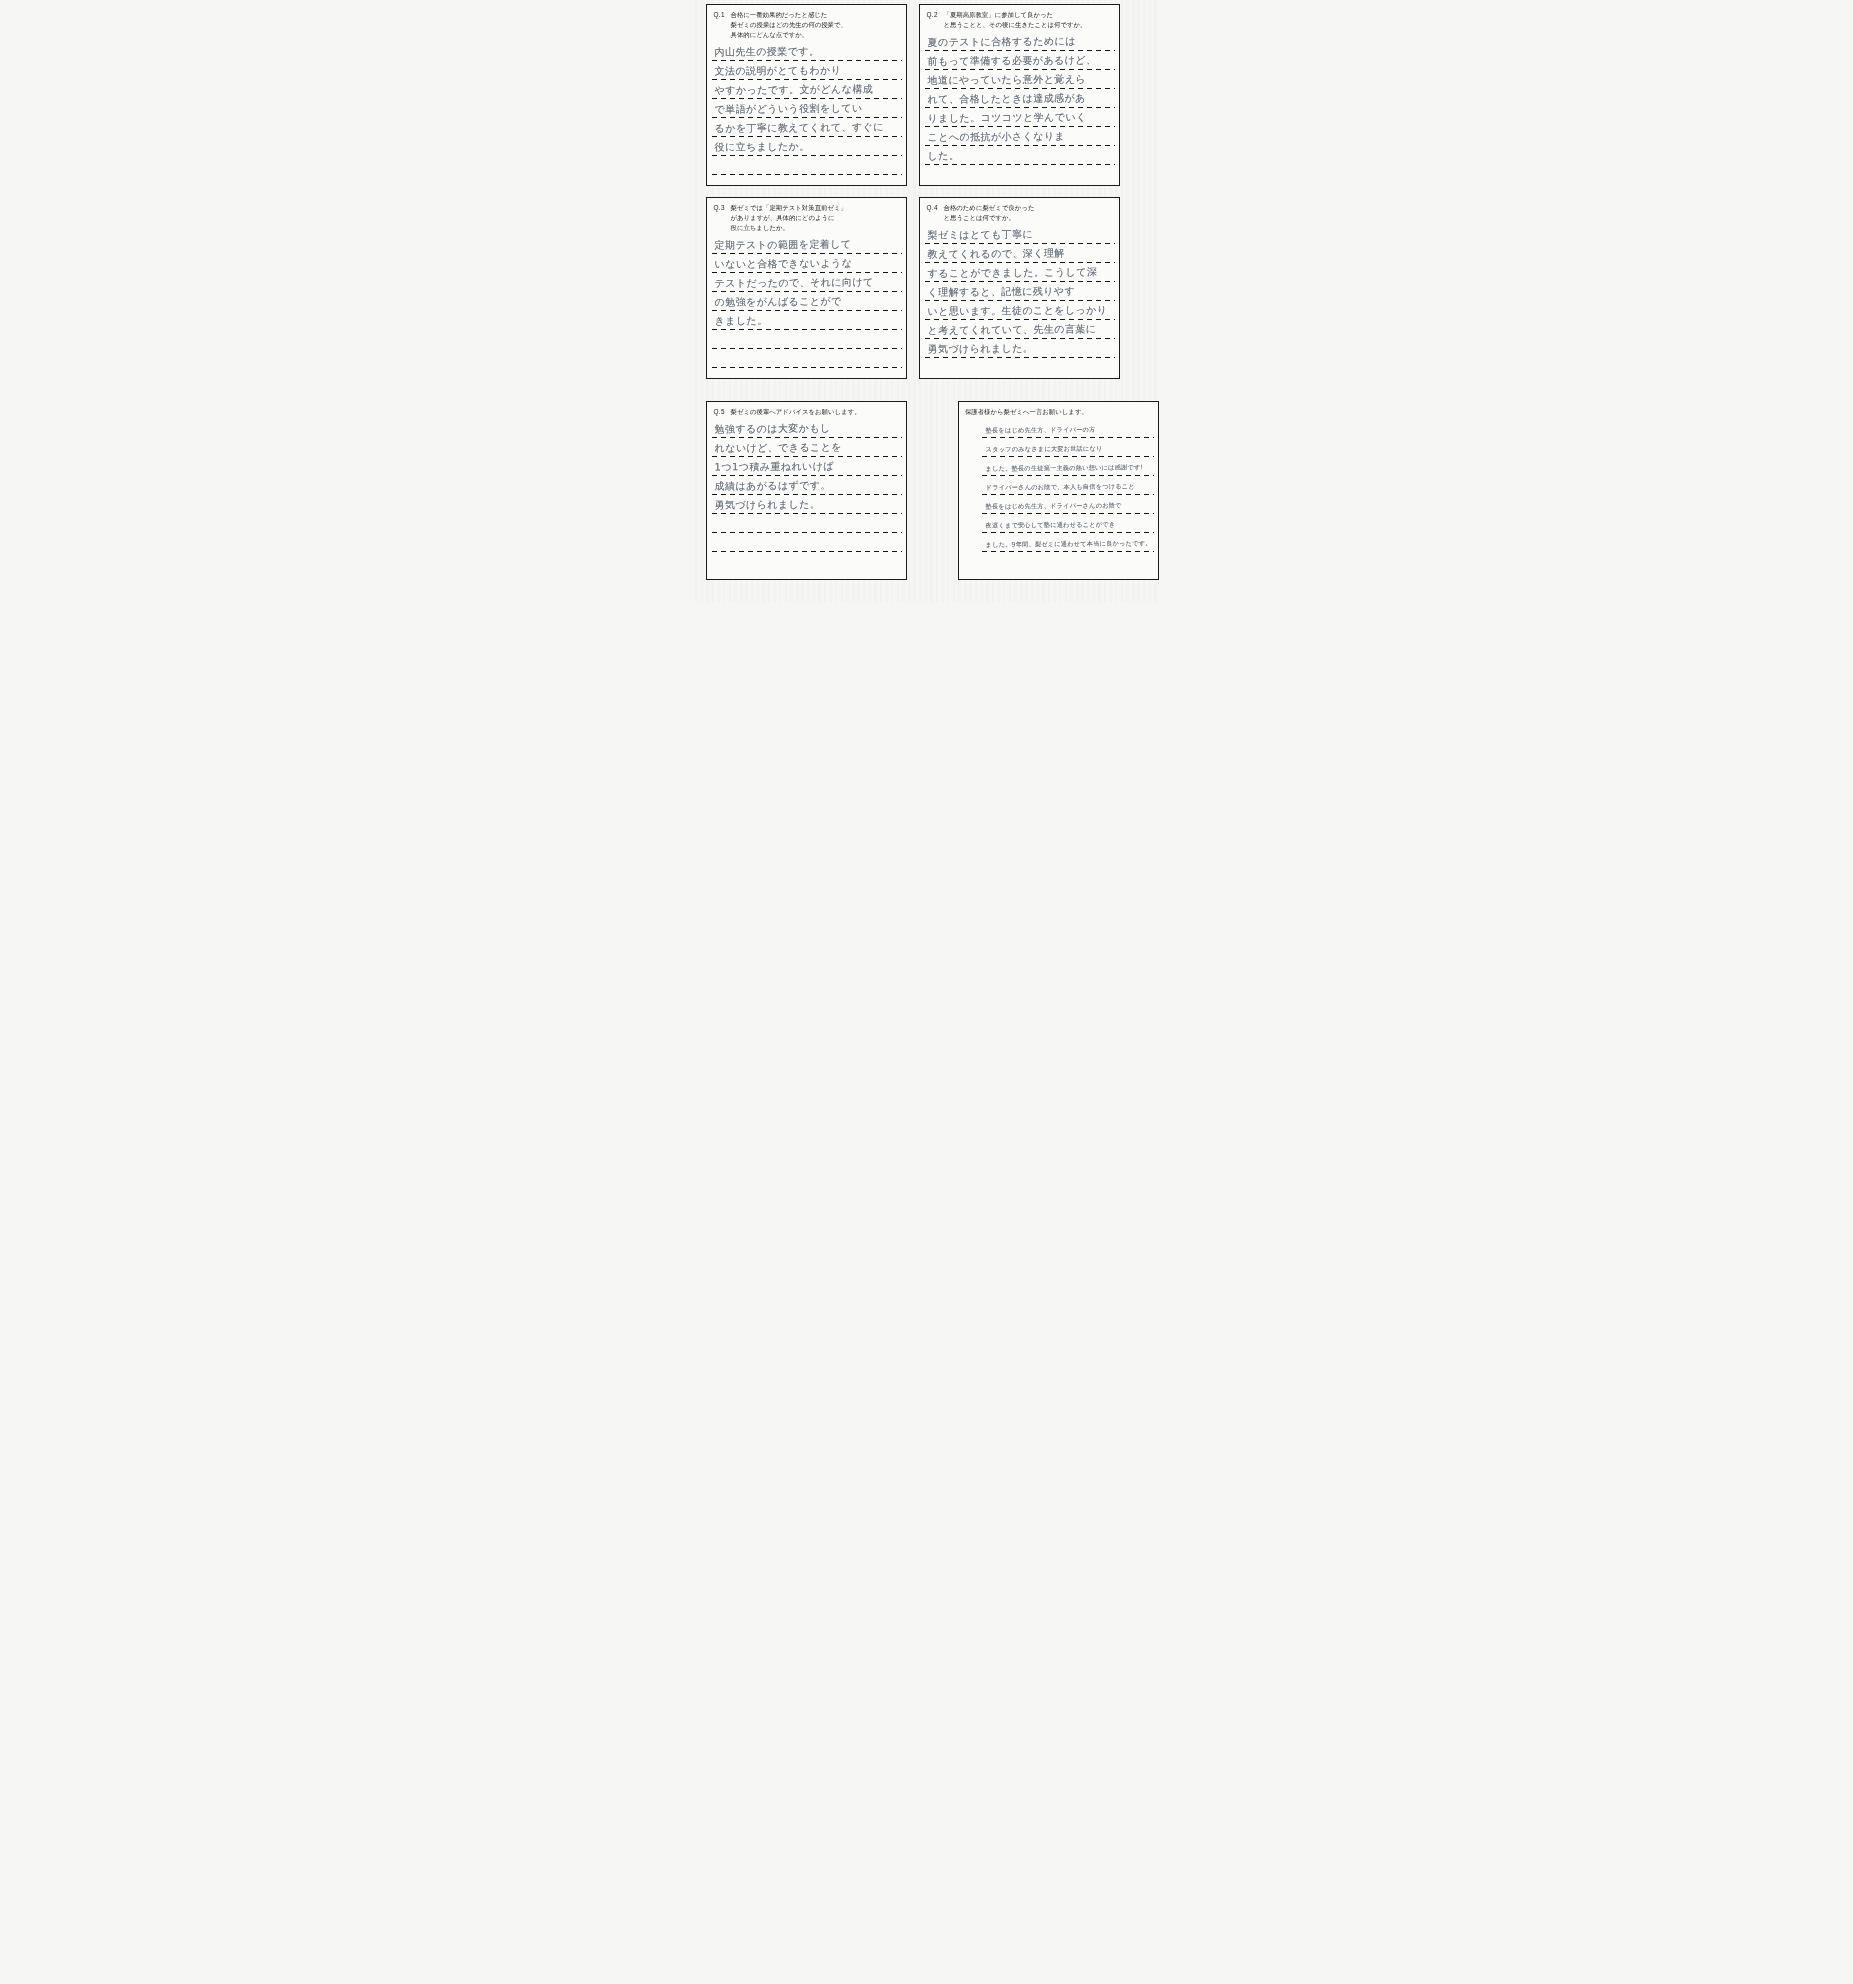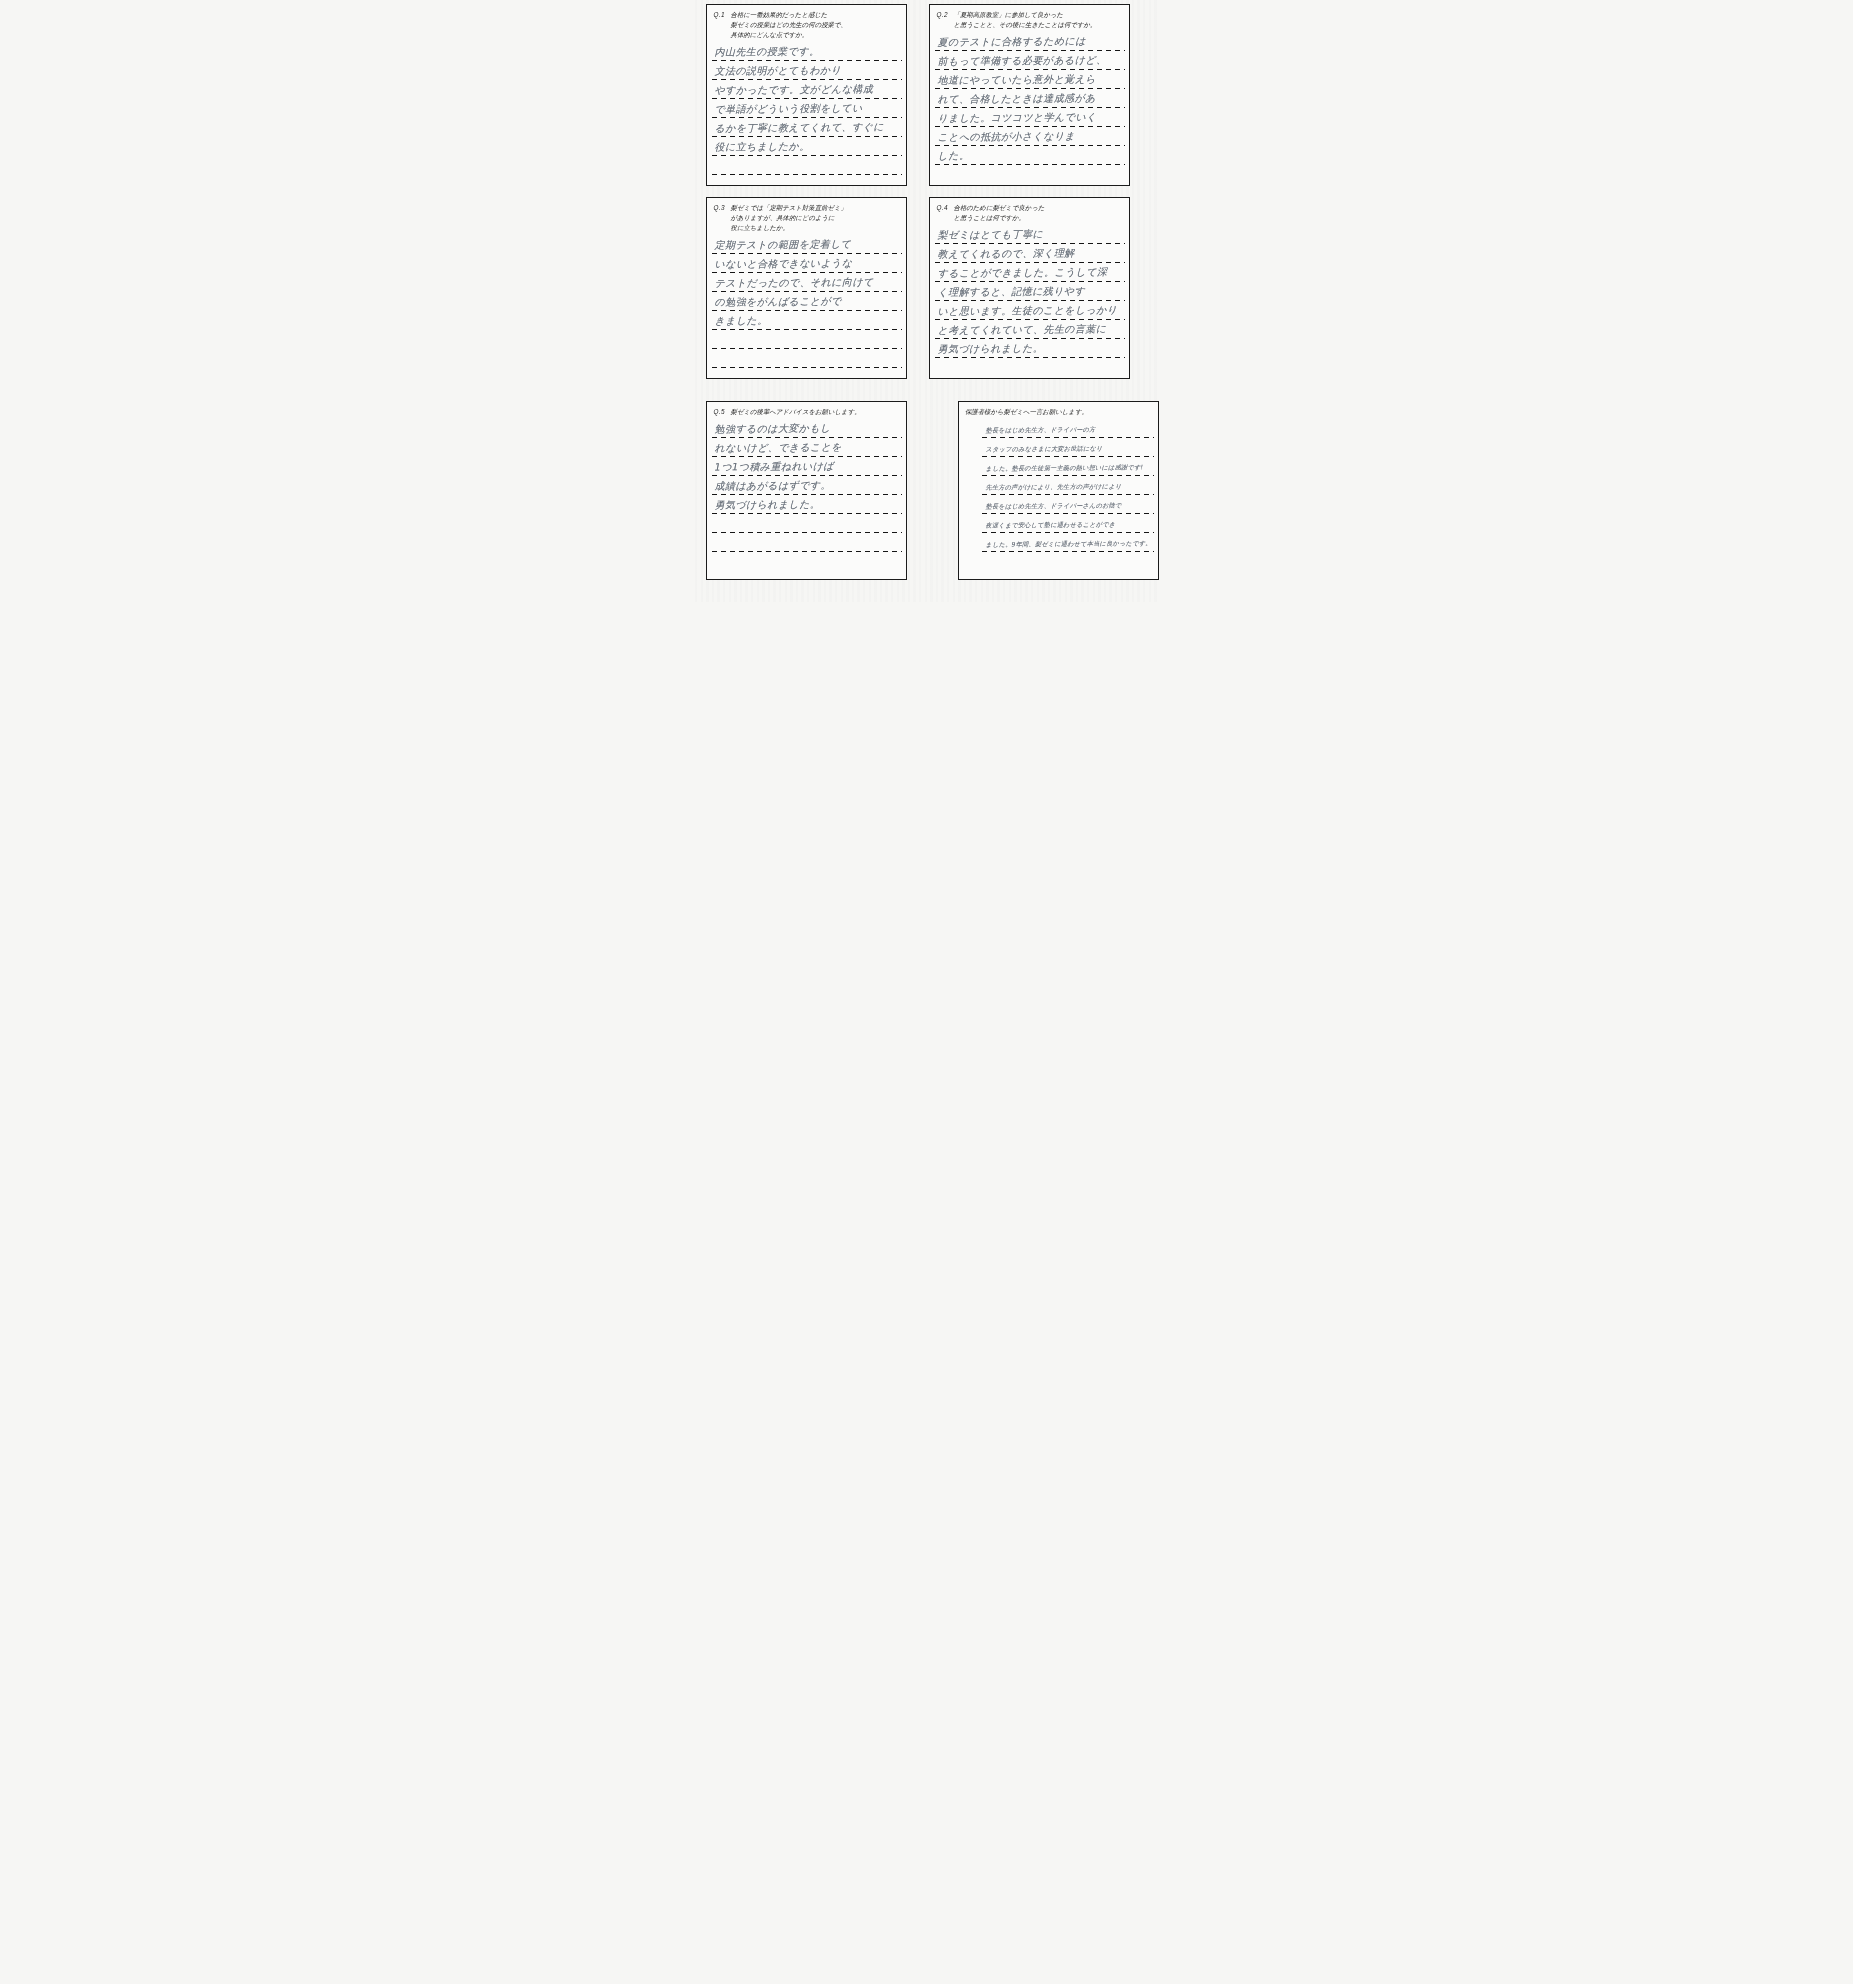--- a/index.html
+++ b/index.html
@@ -22,22 +22,21 @@
     height:602px;
     margin:0 auto;
     background:
       repeating-linear-gradient(90deg, rgba(40,50,70,0.015) 0 2.4px, rgba(0,0,0,0) 2.4px 5.6px),
       var(--paper);
     padding:4px 0 0 11.5px;
     overflow:hidden;
   }
   .row{
     display:flex;
-    gap:22px;
-    font-style:italic;
+    gap:12px;
   }
   .row.r2{margin-top:11px;align-items:center;}
   .row.r3{margin-top:22px;justify-content:space-between;}
   .qbox{
     width:201px;
     height:182px;
     background:var(--box-bg);
     border:0.8px solid var(--border);
     padding:4.8px 5.6px 0 6.4px;
     overflow:visible;
@@ -279,21 +278,21 @@
           <div class="answer-line">
             <span class="hand">塾長をはじめ先生方、ドライバーの方</span>
           </div>
           <div class="answer-line">
             <span class="hand">スタッフのみなさまに大変お世話になり</span>
           </div>
           <div class="answer-line">
             <span class="hand">ました。塾長の生徒第一主義の熱い想いには感謝です!</span>
           </div>
           <div class="answer-line">
-            <span class="hand">先生方の声がけにより、先生方の声がけにより</span>
+            <span class="hand">ドライバーさんのお陰で、本人も自信をつけること</span>
           </div>
           <div class="answer-line">
             <span class="hand">塾長をはじめ先生方、ドライバーさんのお陰で</span>
           </div>
           <div class="answer-line">
             <span class="hand">夜遅くまで安心して塾に通わせることができ</span>
           </div>
           <div class="answer-line">
             <span class="hand">ました。9年間、梨ゼミに通わせて本当に良かったです。</span>
           </div>

